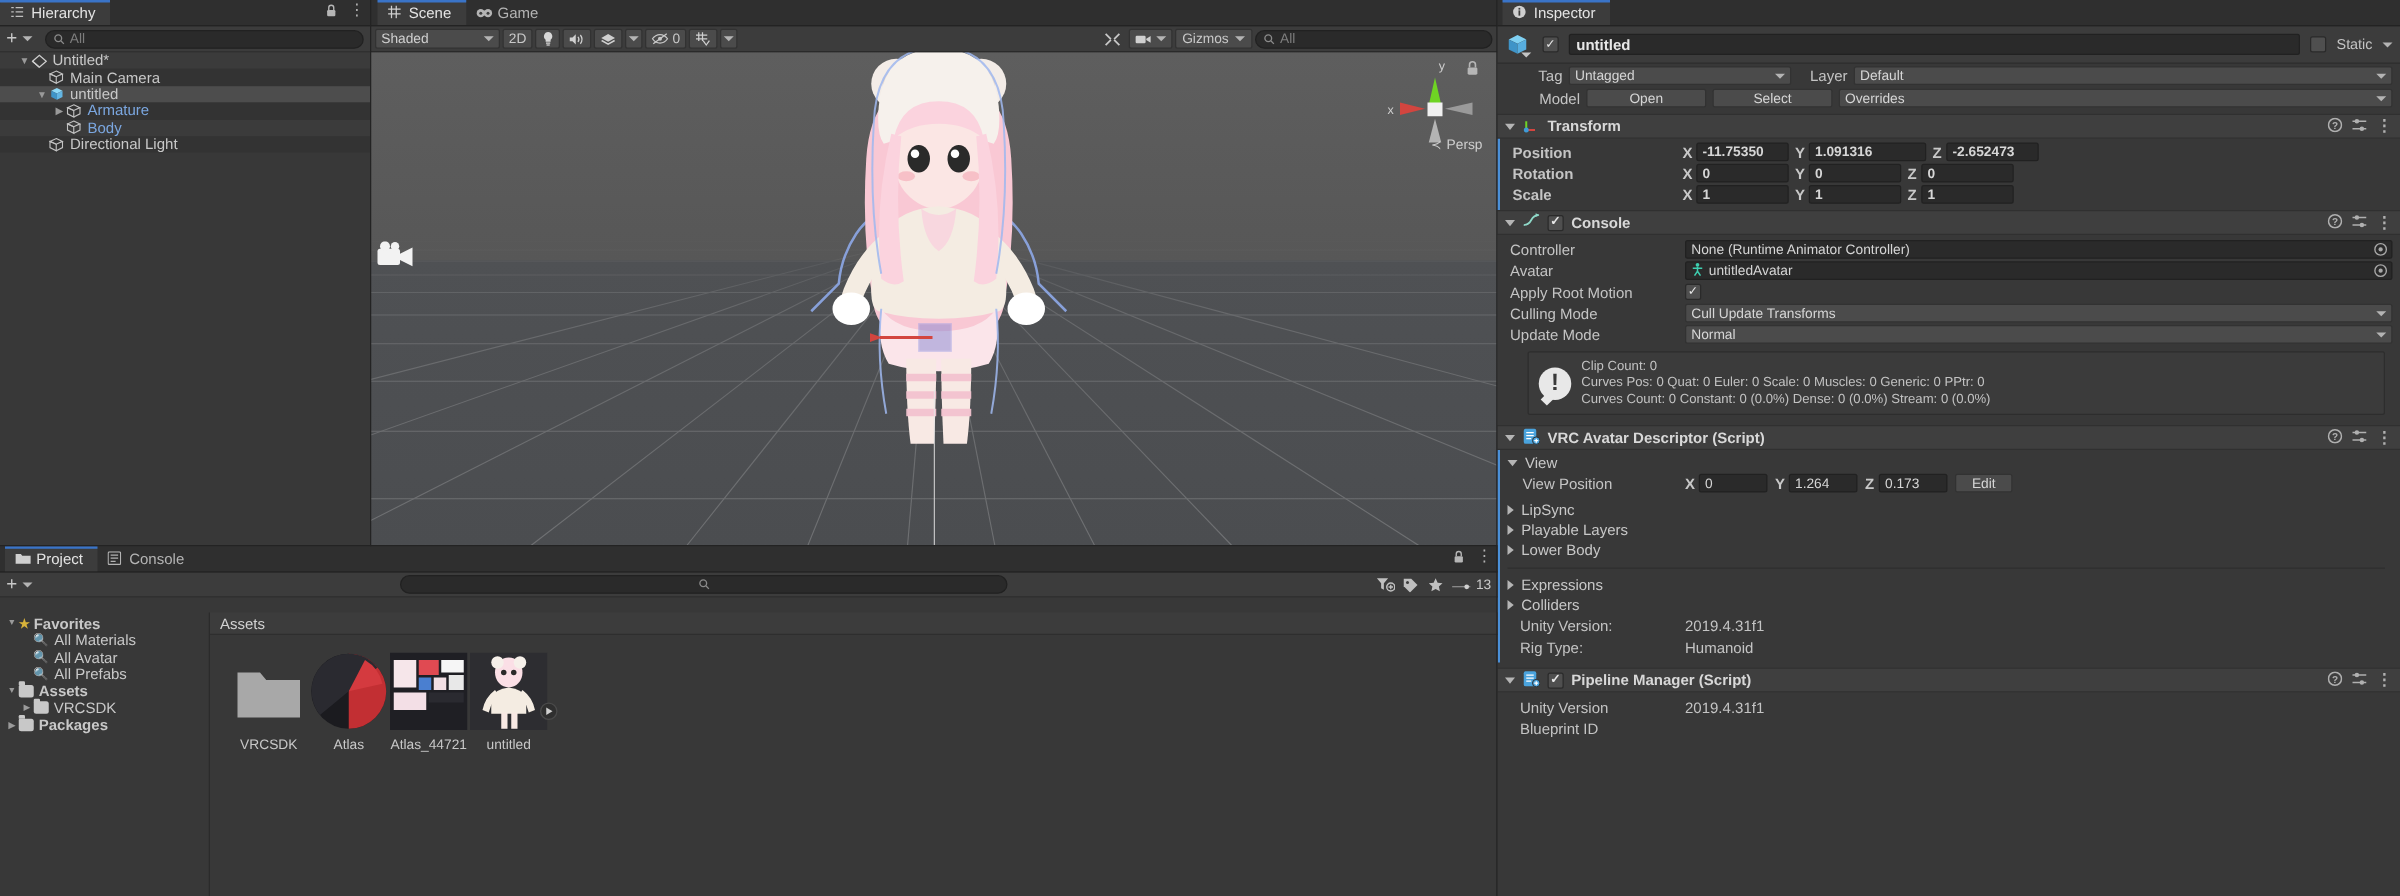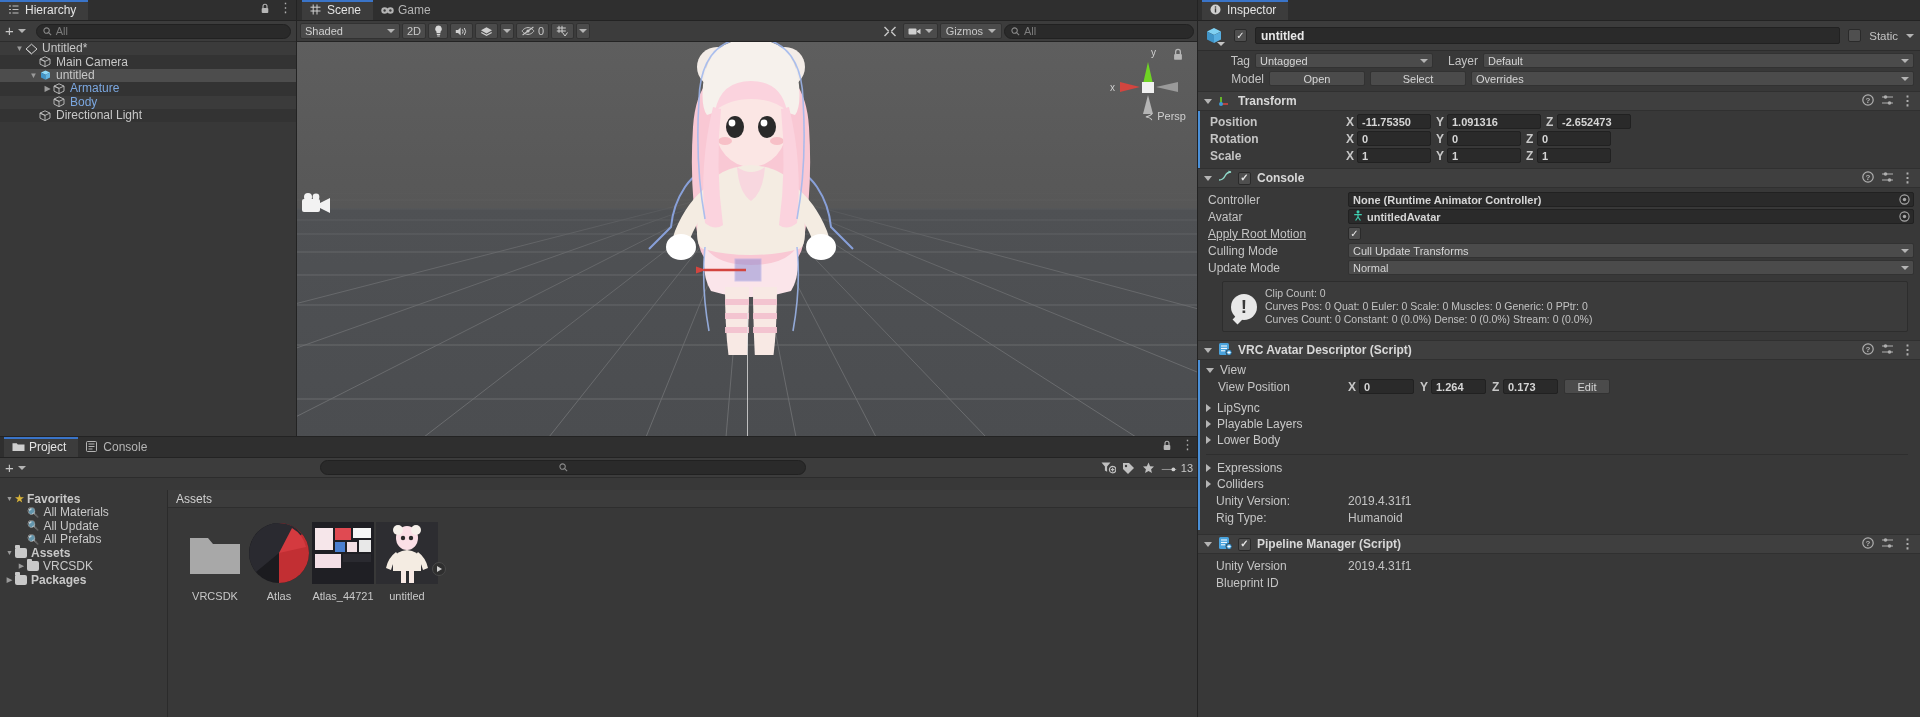--- a/index.html
+++ b/index.html
@@ -76,21 +76,21 @@
   
   #inspector { left:1198px; top:0; width:722px; height:717px; background:#383838; }
   .insp-head { height:30px; display:flex; align-items:center; gap:8px; padding:0 6px; background:#3c3c3c; border-bottom:1px solid #2d2d2d;}
   .insp-name { flex:1; height:17px; background:#2a2a2a; border:1px solid #212121; border-radius:2px; display:flex; align-items:center; padding:0 5px; font-weight:bold; color:#e8e8e8; font-size:12px;}
   .chk { width:13px; height:13px; background:#4f4f4f; border:1px solid #2a2a2a; border-radius:2px; display:flex; align-items:center; justify-content:center; color:#e8e8e8; font-size:10px; line-height:1;}
   .chk.off { color:transparent; }
   .row { display:flex; align-items:center; height:17px; padding-left:10px; font-size:12px; }
   .lbl { color:#c4c4c4; }
   .field {
     height:15px; background:#2a2a2a; border:1px solid #212121; border-radius:2px;
-    display:flex; align-items:center; padding:0 4px; font-size:11px; color:#d6d6d6; overflow:hidden; white-space:nowrap;font-weight:bold;
+    display:flex; align-items:center; padding:0 4px; font-size:11px; color:#d6d6d6; overflow:hidden; white-space:nowrap;
   }
   .drop {
     height:15px; background:#4b4b4b; border:1px solid #323232; border-radius:2px;
     display:flex; align-items:center; padding:0 4px; font-size:11px; color:#d6d6d6; justify-content:space-between;
   }
   .btn {
     height:15px; background:#4b4b4b; border:1px solid #323232; border-radius:2px;
     display:flex; align-items:center; justify-content:center; font-size:11px; color:#d6d6d6;
   }
   .comp-head {
@@ -668,21 +668,21 @@
           <span>untitledAvatar</span>
           <span style="position:absolute;right:3px;top:1px;">
             <svg width="11" height="11" viewBox="0 0 11 11">
                 <circle cx="5.5" cy="5.5" r="4.6" fill="none" stroke="#a8a8a8" stroke-width="1.1"></circle>
                 <circle cx="5.5" cy="5.5" r="1.7" fill="#a8a8a8"></circle>
               </svg>
           </span>
         </div>
       </div>
       <div class="row">
-        <span class="lbl" style="width:140px;text-decoration:underline;">Apply Root Motion</span>
+        <span class="lbl" style="width:140px;">Apply Root Motion</span>
         <span class="chk">✓</span>
       </div>
       <div class="row">
         <span class="lbl" style="width:140px;">Culling Mode</span>
         <div class="drop" style="flex:1;">
           <span>Cull Update Transforms</span>
           <span class="caretdown"></span>
         </div>
       </div>
       <div class="row">
@@ -910,21 +910,21 @@
           <div class="ptrow">
             <span style="width:16px;flex:0 0 16px;"></span>
             <span style="width:11px;flex:0 0 11px;text-align:center;font-size:7px;color:#9a9a9a;"></span>
             <span class="magn">🔍</span>
             <span>All Materials</span>
           </div>
           <div class="ptrow">
             <span style="width:16px;flex:0 0 16px;"></span>
             <span style="width:11px;flex:0 0 11px;text-align:center;font-size:7px;color:#9a9a9a;"></span>
             <span class="magn">🔍</span>
-            <span>All Update</span>
+            <span>All Avatar</span>
           </div>
           <div class="ptrow">
             <span style="width:16px;flex:0 0 16px;"></span>
             <span style="width:11px;flex:0 0 11px;text-align:center;font-size:7px;color:#9a9a9a;"></span>
             <span class="magn">🔍</span>
             <span>All Prefabs</span>
           </div>
           <div class="ptrow bold">
             <span style="width:4px;flex:0 0 4px;"></span>
             <span style="width:11px;flex:0 0 11px;text-align:center;font-size:7px;color:#9a9a9a;">▼</span>

